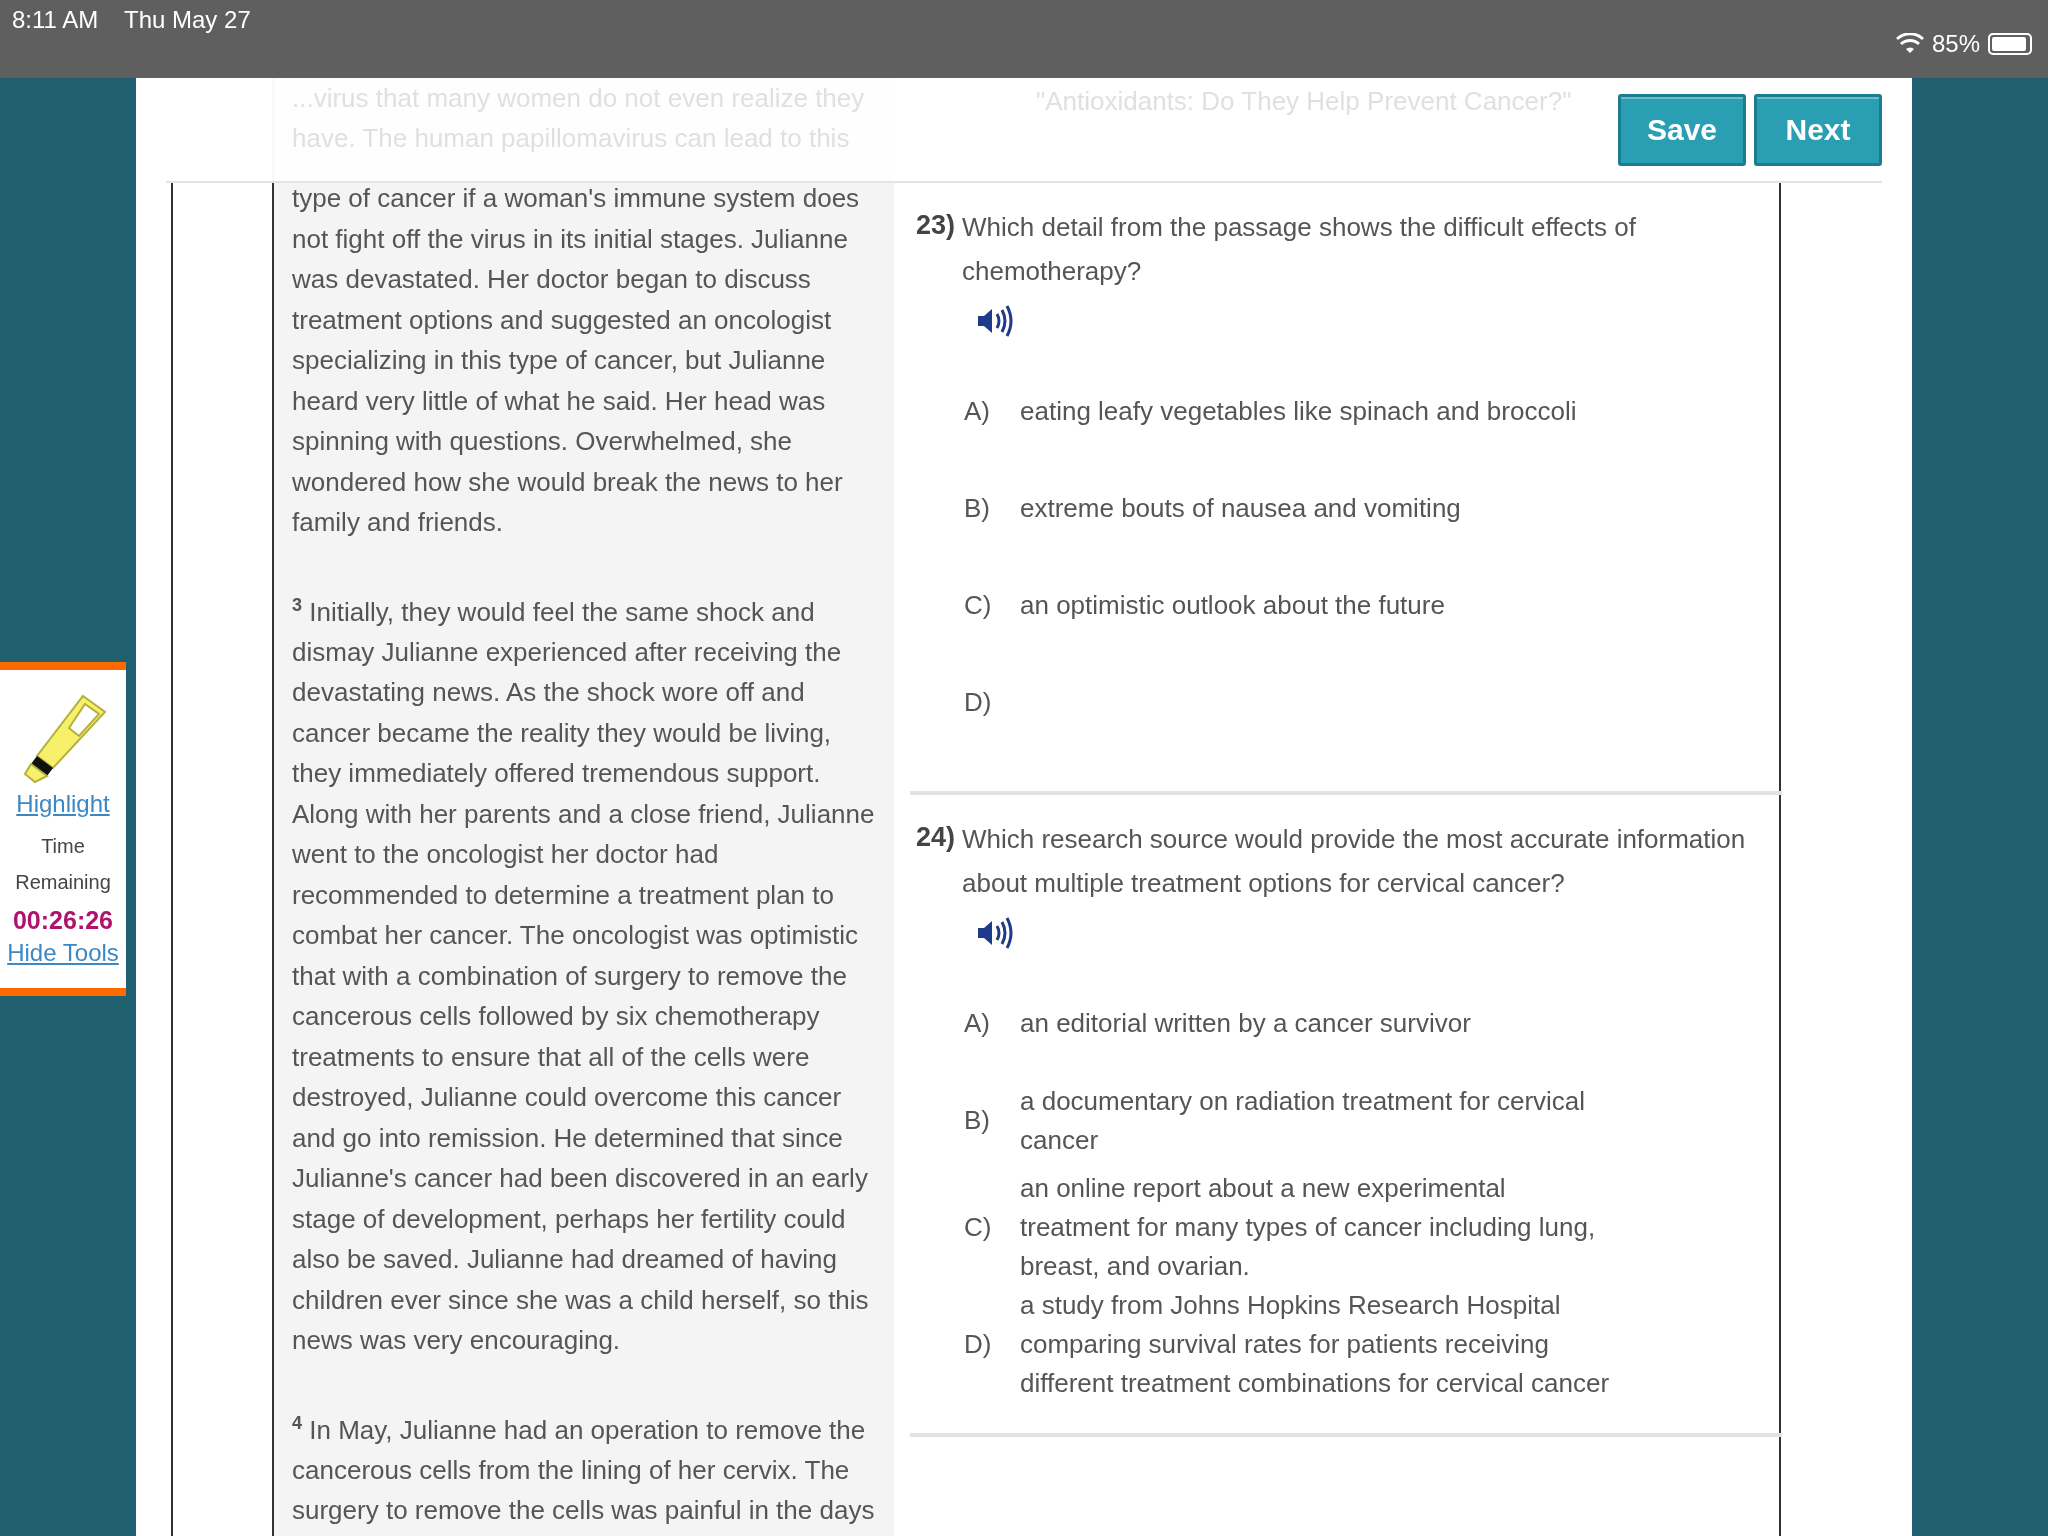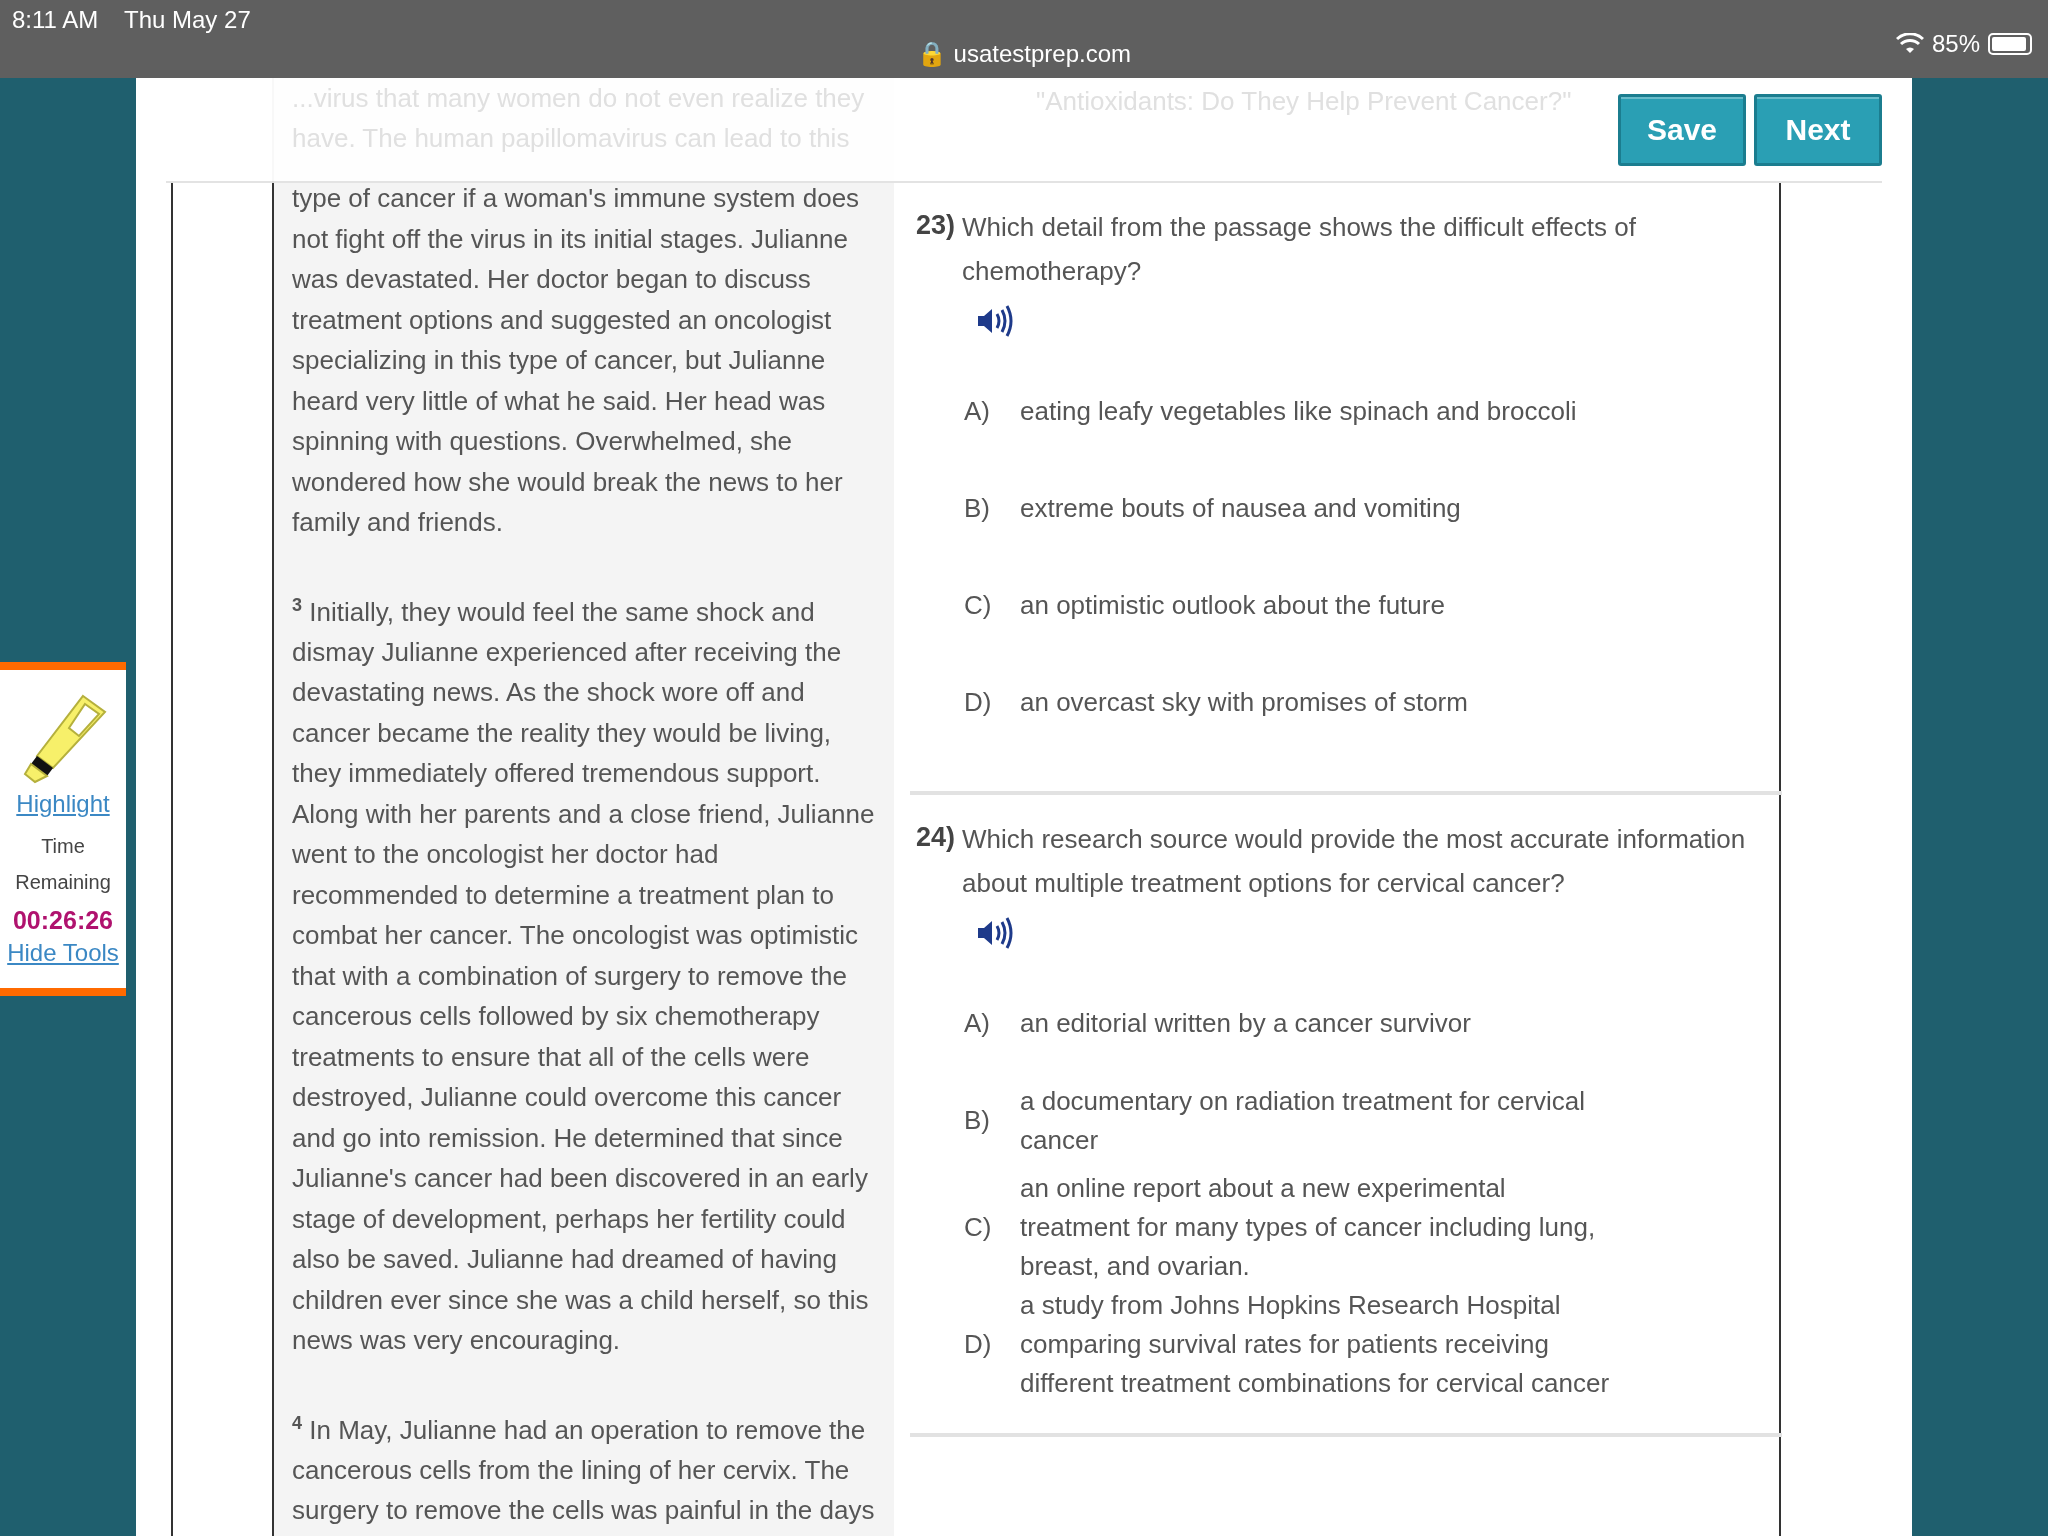--- a/index.html
+++ b/index.html
@@ -55,24 +55,20 @@
     <svg width="28" height="22" viewBox="0 0 28 22">
         <path d="M14 20 L10 16 A6 6 0 0 1 18 16 Z" fill="#fff"></path>
         <path d="M5 11 A13 13 0 0 1 23 11" stroke="#fff" stroke-width="3" fill="none"></path>
         <path d="M1 6 A19 19 0 0 1 27 6" stroke="#fff" stroke-width="3" fill="none"></path>
       </svg>
     <span>85%</span>
     <div class="battery">
         <div class="battery-fill"></div>
       </div>
   </div>
-  <div class="url-bar">
-    <span>🔒</span>
-    <span>usatestprep.com</span>
-  </div>
 </div>
 
 <div class="page">
   <div class="passage"></div>
   <div class="content-frame"></div>
 
   <div class="header-strip"></div>
   <div class="faded-top-left">...virus that many women do not even realize they have. The human papillomavirus can lead to this</div>
   <div class="faded-top-right">"Antioxidants: Do They Help Prevent Cancer?"</div>
   <button class="btn save-btn">Save</button>
@@ -102,21 +98,20 @@
         <div class="choice">
             <span class="choice-letter">B)</span>
             <span class="choice-text">extreme bouts of nausea and vomiting</span>
           </div>
         <div class="choice">
             <span class="choice-letter">C)</span>
             <span class="choice-text">an optimistic outlook about the future</span>
           </div>
         <div class="choice">
             <span class="choice-letter">D)</span>
-            <span class="choice-text">an overcast sky with promises of storm</span>
           </div>
       </div>
       <div style="height:40px"></div>
       <div class="q-divider"></div>
     </div>
 
     <div class="question">
       <span class="q-num">24)</span>
       <div class="q-text">Which research source would provide the most accurate information about multiple treatment options for cervical cancer?</div>
       <svg class="audio-icon" viewBox="0 0 40 36">

